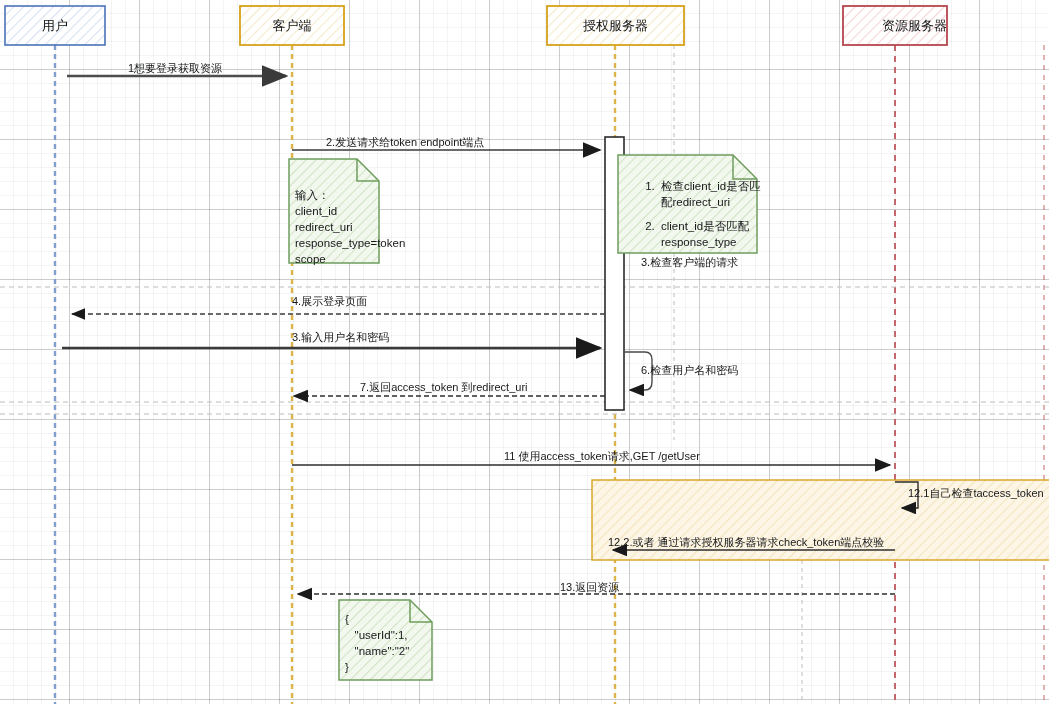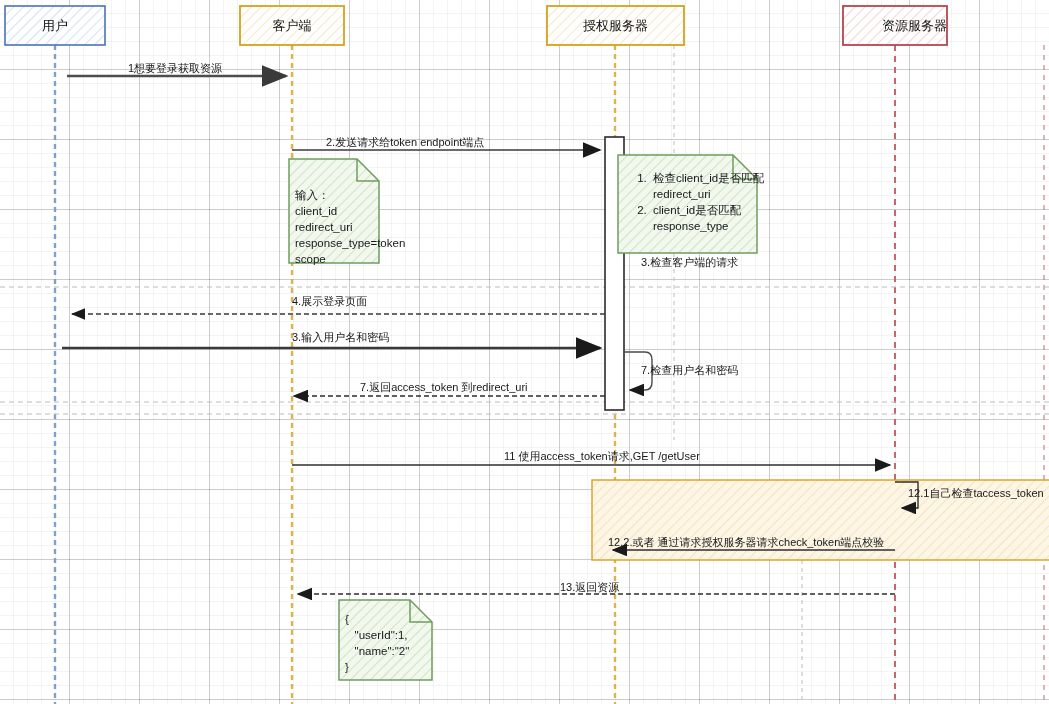--- a/index.html
+++ b/index.html
@@ -38,21 +38,21 @@
     text-align:center;
   }
   .note-txt{
     position:absolute;z-index:6;font-size:11.5px;line-height:16px;
     color:#17181a;white-space:pre;
   }
   .note-list{
     position:absolute;z-index:6;font-size:11.5px;line-height:16px;
     color:#17181a;margin:0;padding:0 0 0 16px;list-style:decimal outside;
   }
-  .note-list li{margin:0;padding:0 0 0 3px;}
+  .note-list li{margin:8px;padding:0 0 0 3px;}
 </style>
 </head>
 <body>
 
 <div id="grid"></div>
 
 <div id="layer">
   <svg id="vec" width="1049" height="704">
     <defs>
       <pattern id="hatchBlue" width="7" height="7" patternTransform="rotate(45)" patternUnits="userSpaceOnUse">
@@ -183,21 +183,21 @@
 
   <div class="plabel" style="left:5px;top:17px;width:100px;">用户</div>
   <div class="plabel" style="left:240px;top:17px;width:104px;">客户端</div>
   <div class="plabel" style="left:547px;top:17px;width:137px;">授权服务器</div>
   <div class="plabel" style="left:843px;top:17px;width:104px;text-align:right;">资源服务器</div>
 
   <div class="lbl" style="left:128px;top:62px;">1想要登录获取资源</div>
   <div class="lbl" style="left:326px;top:136px;">2.发送请求给token endpoint端点</div>
   <div class="lbl" style="left:292px;top:295px;">4.展示登录页面</div>
   <div class="lbl" style="left:292px;top:331px;">3.输入用户名和密码</div>
-  <div class="lbl" style="left:641px;top:364px;">7.检查用户名和密码</div>
+  <div class="lbl" style="left:641px;top:364px;">6.检查用户名和密码</div>
   <div class="lbl" style="left:360px;top:381px;">7.返回access_token 到redirect_uri</div>
   <div class="lbl" style="left:504px;top:450px;">11 使用access_token请求,GET /getUser</div>
   <div class="lbl" style="left:908px;top:487px;">12.1自己检查taccess_token</div>
   <div class="lbl" style="left:608px;top:536px;">12.2.或者 通过请求授权服务器请求check_token端点校验</div>
   <div class="lbl" style="left:560px;top:581px;">13.返回资源</div>
 
   <div class="lbl" style="left:641px;top:256px;">3.检查客户端的请求</div>
 
   <div class="note-txt" style="left:295px;top:187px;">输入：
 client_id

